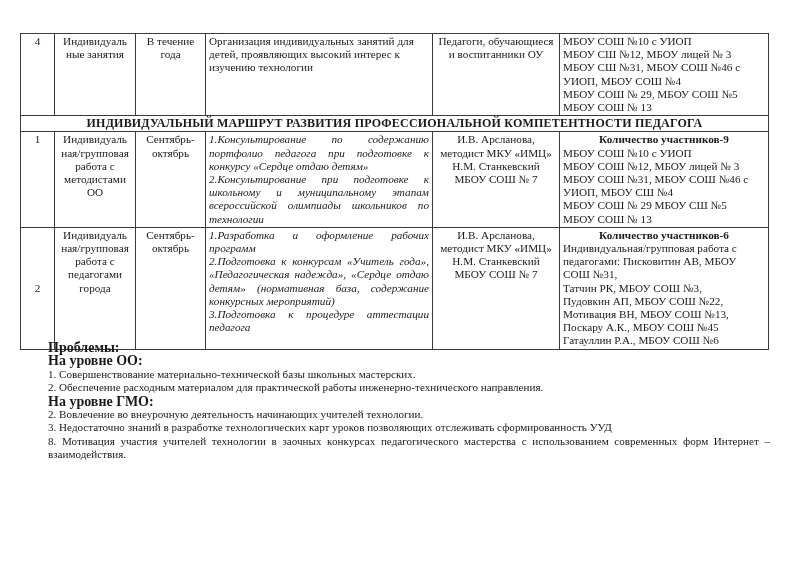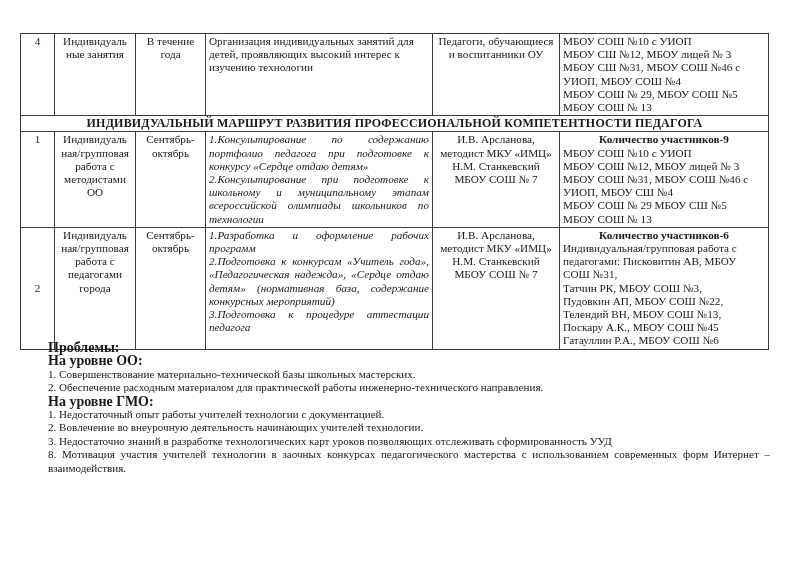--- a/index.html
+++ b/index.html
@@ -112,33 +112,32 @@
         <span class="line">И.В. Арсланова,</span>
         <span class="line">методист МКУ «ИМЦ»</span>
         <span class="line">Н.М. Станкевский</span>
         <span class="line">МБОУ СОШ № 7</span>
       </td>
       <td class="c-left">
         <span class="line bold">Количество участников-6</span>
         <span class="line">Индивидуальная/групповая работа с педагогами: Писковитин АВ, МБОУ СОШ №31,</span>
         <span class="line">Татчин РК, МБОУ СОШ №3,</span>
         <span class="line">Пудовкин АП, МБОУ СОШ №22,</span>
-        <span class="line">Телендий ВН, МБОУ СОШ №13,</span>
+        <span class="line">Мотивация ВН, МБОУ СОШ №13,</span>
         <span class="line">Поскару А.К., МБОУ СОШ №45</span>
         <span class="line">Гатауллин Р.А., МБОУ СОШ №6</span>
       </td>
     </tr>
   </tbody>
     </table>
 
   <div class="problems">
     <div class="hdr">Проблемы:</div>
     <div class="hdr">На уровне ОО:</div>
     <div class="item">1. Совершенствование материально-технической базы школьных мастерских.</div>
     <div class="item">2. Обеспечение расходным материалом для практической работы инженерно-технического направления.</div>
     <div class="hdr">На уровне ГМО:</div>
-    <div class="item">1.  Недостаточный опыт работы учителей технологии с документацией.</div>
     <div class="item">2.  Вовлечение во внеурочную деятельность начинающих учителей технологии.</div>
     <div class="item">3.  Недостаточно знаний в разработке технологических карт уроков позволяющих отслеживать сформированность УУД</div>
     <div class="item">8.  Мотивация участия учителей технологии в заочных конкурсах педагогического мастерства с использованием современных форм Интернет – взаимодействия.</div>
   </div>
 
 </div>
 
 </body></html>

